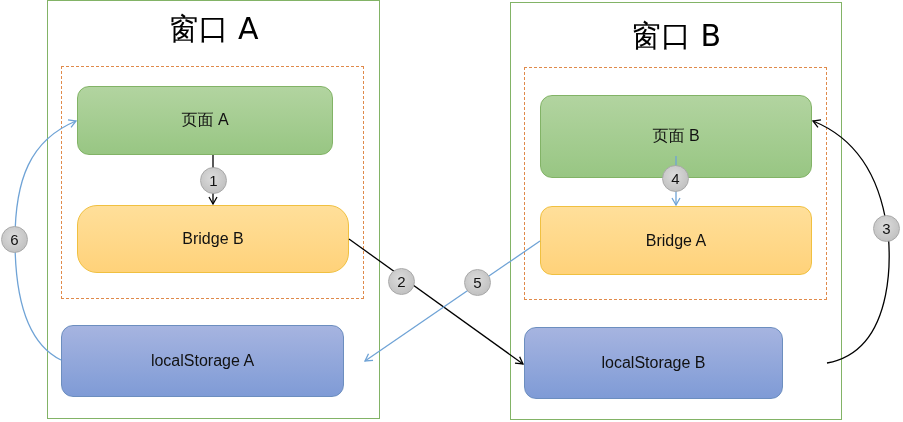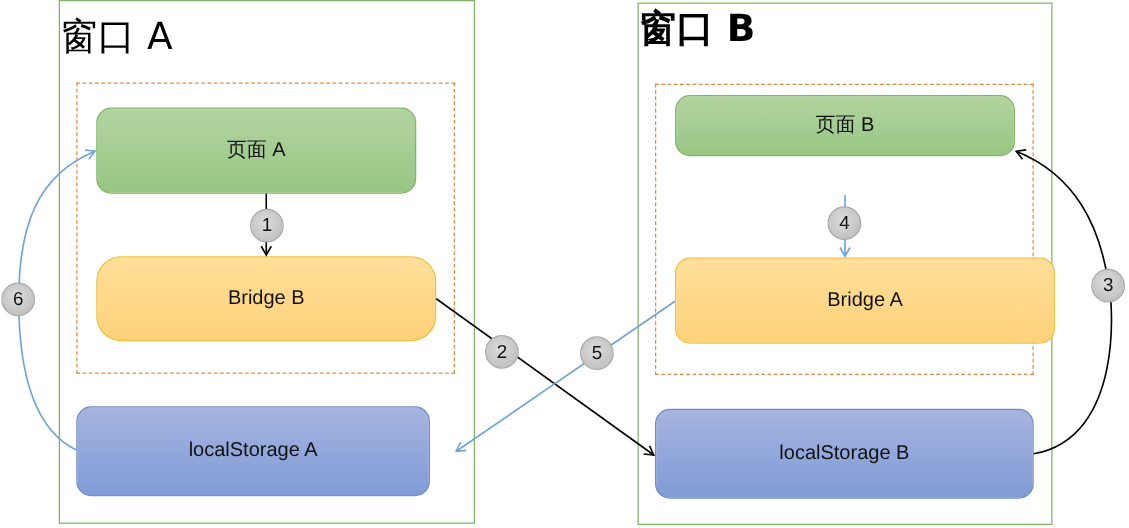--- a/index.html
+++ b/index.html
@@ -1,44 +1,44 @@
 <!DOCTYPE html>
 <html><head>
 <meta charset="utf-8">
 <style>
   html, body { margin:0; padding:0; background:#ffffff; }
   body { width:903px; height:422px; position:relative; overflow:hidden; font-family:"Liberation Sans", sans-serif; }
   .win { position:absolute; border:1px solid #82b366; box-sizing:border-box; background:#fff; }
-  .win-title { position:absolute; left:0; right:0; text-align:left; font-size:30px; color:#000; font-family:"DejaVu Sans", sans-serif; }
+  .win-title { position:absolute; left:0; right:0; text-align:center; font-size:30px; color:#000; font-family:"DejaVu Sans", sans-serif; }
   .dashed { position:absolute; border:1px dashed #d79b00; border-color:#e08a4a; box-sizing:border-box; }
   .box { position:absolute; box-sizing:border-box; border-radius:12px; display:flex; align-items:center; justify-content:center; font-size:16px; color:#111; }
   .green { background:linear-gradient(#b2d4a0,#98c683); border:1px solid #82b366; }
   .yellow { background:linear-gradient(#ffdf9a,#ffd27a); border:1px solid #f0c040; }
   .blue { background:linear-gradient(#a6b4e0,#7f9bd6); border:1px solid #6c8ebf; }
   .badge { position:absolute; width:27px; height:27px; border-radius:50%; background:radial-gradient(circle at 45% 40%, #dcdcdc, #b8b8b8); border:1px solid #a8a8a8; box-sizing:border-box; display:flex; align-items:center; justify-content:center; font-size:15px; color:#111; }
   svg.arrows { position:absolute; left:0; top:0; }
 </style>
 </head>
 <body>
 
 <div class="win" style="left:47px; top:0px; width:333px; height:419px;">
   <div class="win-title" style="top:8px;">窗口 A</div>
 </div>
 <div class="dashed" style="left:61px; top:66px; width:303px; height:233px;"></div>
 <div class="box green" style="left:77px; top:86px; width:256px; height:69px;">页面 A</div>
 <div class="box yellow" style="left:77px; top:205px; width:272px; height:68px;border-radius:20px;">Bridge B</div>
 <div class="box blue" style="left:61px; top:325px; width:283px; height:72px;">localStorage A</div>
 
 <div class="win" style="left:510px; top:2px; width:332px; height:418px;">
-  <div class="win-title" style="top:0;font-weight:bold;">窗口 B</div>
+  <div class="win-title" style="top:13px;">窗口 B</div>
 </div>
 <div class="dashed" style="left:524px; top:67px; width:303px; height:233px;"></div>
-<div class="box green" style="left:540px; top:76px; width:272px; height:49px;">页面 B</div>
-<div class="box yellow" style="left:540px; top:206px; width:304px; height:69px;">Bridge A</div>
-<div class="box blue" style="left:524px; top:327px; width:303px; height:72px;">localStorage B</div>
+<div class="box green" style="left:540px; top:95px; width:272px; height:83px;">页面 B</div>
+<div class="box yellow" style="left:540px; top:206px; width:272px; height:69px;">Bridge A</div>
+<div class="box blue" style="left:524px; top:327px; width:259px; height:72px;">localStorage B</div>
 
 <svg class="arrows" width="903" height="422">
   <defs>
     <marker id="ahBlack" markerWidth="10" markerHeight="10" refX="8" refY="5" orient="auto" markerUnits="userSpaceOnUse">
       <path d="M1,1 L8,5 L1,9" fill="none" stroke="#000" stroke-width="1.3"></path>
     </marker>
     <marker id="ahBlue" markerWidth="10" markerHeight="10" refX="8" refY="5" orient="auto" markerUnits="userSpaceOnUse">
       <path d="M1,1 L8,5 L1,9" fill="none" stroke="#6fa3d6" stroke-width="1.3"></path>
     </marker>
   </defs>

